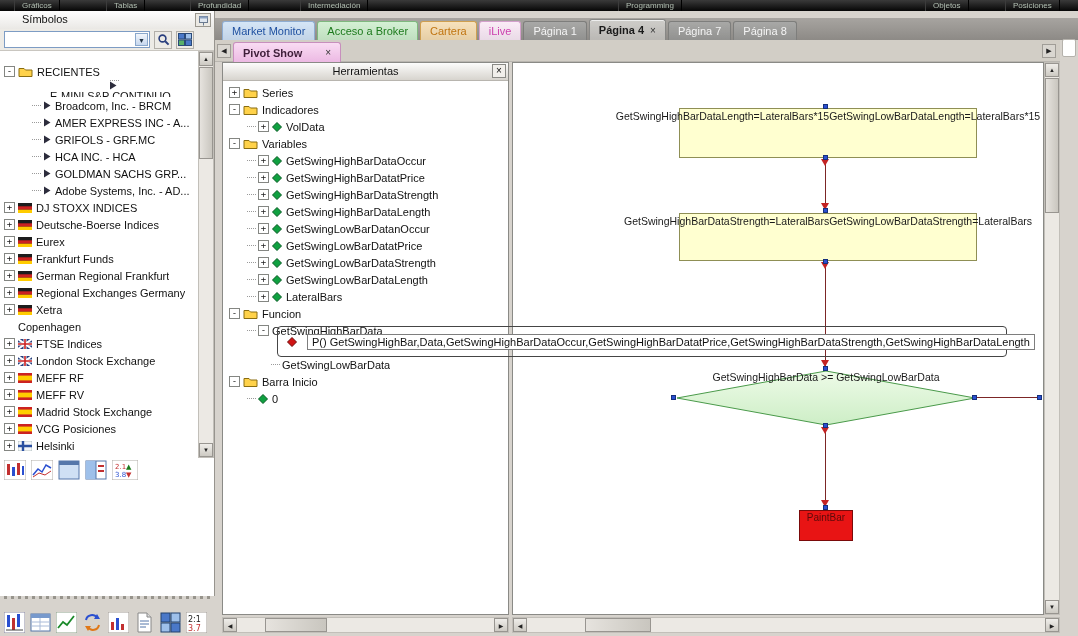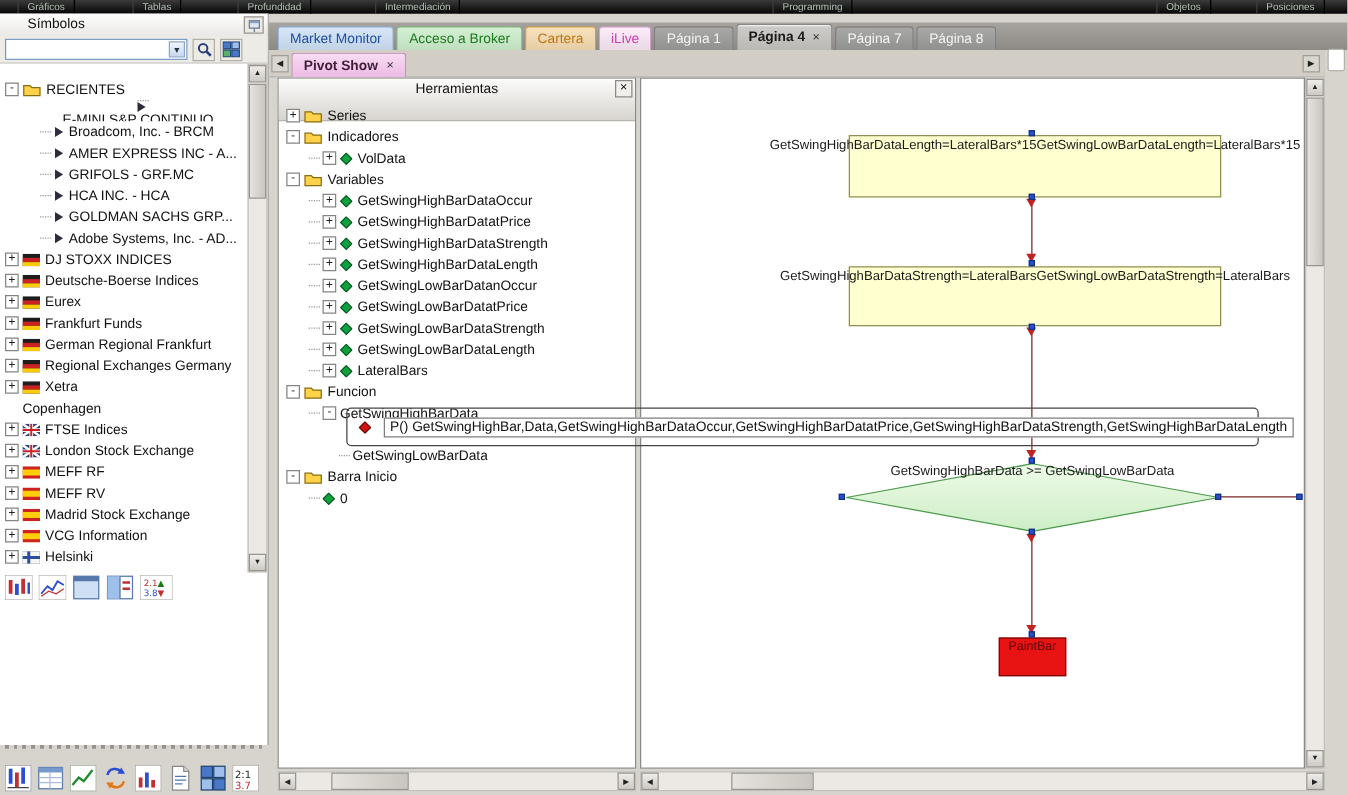--- a/index.html
+++ b/index.html
@@ -33,25 +33,25 @@
   .dotted-divider{position:absolute;left:4px;top:596px;width:206px;height:3px;background:repeating-linear-gradient(90deg,#97948c 0 3px,transparent 3px 7px)}
   .dock-toolbar{position:absolute;left:3px;top:611px;display:flex;gap:4px;align-items:center}
   .dock-btn{width:22px;height:22px;background:none;border:0;display:flex;align-items:center;justify-content:center}
   
   .tabbar{position:absolute;left:215px;top:18px;width:863px;height:22px;background:linear-gradient(#a7a4a0,#8d8a86);display:flex;align-items:flex-end;gap:2px;padding:0 0 0 7px}
   .tab{height:19px;padding:0 9px;font-size:11px;border:1px solid;border-bottom:none;border-radius:3px 3px 0 0;display:flex;align-items:center;gap:6px;white-space:nowrap}
   .tab.active{height:21px;font-weight:bold;box-shadow:inset 0 1px 0 #eee}
   .tab-close{font-size:10px;font-weight:normal;color:#333}
   .subtabbar{position:absolute;left:215px;top:40px;width:845px;height:22px;background:#d2cec6;border-bottom:1px solid #b9b6b0}
   .subtab-nav{position:absolute;top:4px;width:14px;height:14px;background:#d9d6d0;border:1px solid #a09d97;font-size:7px;display:flex;align-items:center;justify-content:center;color:#222}
-  .subtab{position:absolute;left:18px;top:2px;height:20px;padding:0 9px;background:linear-gradient(#f9dcf3,#ecb9e3);border:1px solid #c78fbd;border-bottom:none;border-radius:3px 3px 0 0;font-size:11px;color:#3f1e3a;font-weight:bold;display:flex;align-items:center;gap:7px}
+  .subtab{position:absolute;left:18px;top:2px;height:20px;padding:0 9px;background:linear-gradient(#f9dcf3,#ecb9e3);border:1px solid #c78fbd;border-bottom:none;border-radius:3px 3px 0 0;font-size:11px;color:#3f1e3a;font-weight:bold;display:flex;align-items:center;gap:23px}
   .corner-box{position:absolute;left:1062px;top:39px;width:14px;height:18px;background:#fff;border:1px solid #b5b2ac;border-radius:2px}
   
   .tools-panel{position:absolute;left:222px;top:62px;width:287px;height:553px;background:#fff;border:1px solid #8a8a86}
-  .tools-header{height:34px;background:linear-gradient(#fcfcfb,#d7d4ce);border-bottom:1px solid #b8b5af;text-align:center;font-size:11px;line-height:16px;position:relative}
+  .tools-header{height:18px;background:linear-gradient(#fcfcfb,#d7d4ce);border-bottom:1px solid #b8b5af;text-align:center;font-size:11px;line-height:16px;position:relative}
   .tools-close{position:absolute;right:2px;top:1px;width:14px;height:14px;border:1px solid #8a8a86;background:#f1efeb;font-size:10px;line-height:12px;text-align:center}
   .tools-tree{position:absolute;left:0;top:18px;right:0;bottom:0;overflow:hidden;padding-top:3px}
   
   .fn-overlay{position:absolute;left:277px;top:326px;width:730px;height:31px;border:1px solid #454545;border-radius:4px;z-index:40;display:flex;align-items:center;gap:6px;padding-left:9px;background:transparent}
   .fn-text{background:#fff;border:1px solid #7e7e7e;font-size:11px;padding:1px 4px;white-space:nowrap}
   
   .flow-panel{position:absolute;left:512px;top:62px;width:532px;height:553px;background:#fff;border:1px solid #8a8a86}
   .flow-node{position:absolute;font-size:10.5px;text-align:center;display:flex;flex-direction:row;justify-content:center;line-height:14px}
   .flow-node .flow-text{position:relative;z-index:1}
   .flow-line{position:absolute;background:#7c2626}
@@ -310,21 +310,21 @@
         <span class="tree-label">Madrid Stock Exchange</span>
       </div>
       <div class="tree-row" style="padding-left: 4px;">
         <span class="expander">+</span>
         <span class="tree-icon">
           <svg width="14" height="10">
             <rect width="14" height="10" fill="#cc2222"></rect>
             <rect y="2.6" width="14" height="4.8" fill="#ffce00"></rect>
           </svg>
         </span>
-        <span class="tree-label">VCG Information</span>
+        <span class="tree-label">VCG Posiciones</span>
       </div>
       <div class="tree-row" style="padding-left: 4px;">
         <span class="expander">+</span>
         <span class="tree-icon">
           <svg width="14" height="10">
             <rect width="14" height="10" fill="#f4f6f8" stroke="#9aa" stroke-width="0.6"></rect>
             <path d="M5 0 V10 M0 5 H14" stroke="#2a4fa0" stroke-width="2.4"></path>
           </svg>
         </span>
         <span class="tree-label">Helsinki</span>

